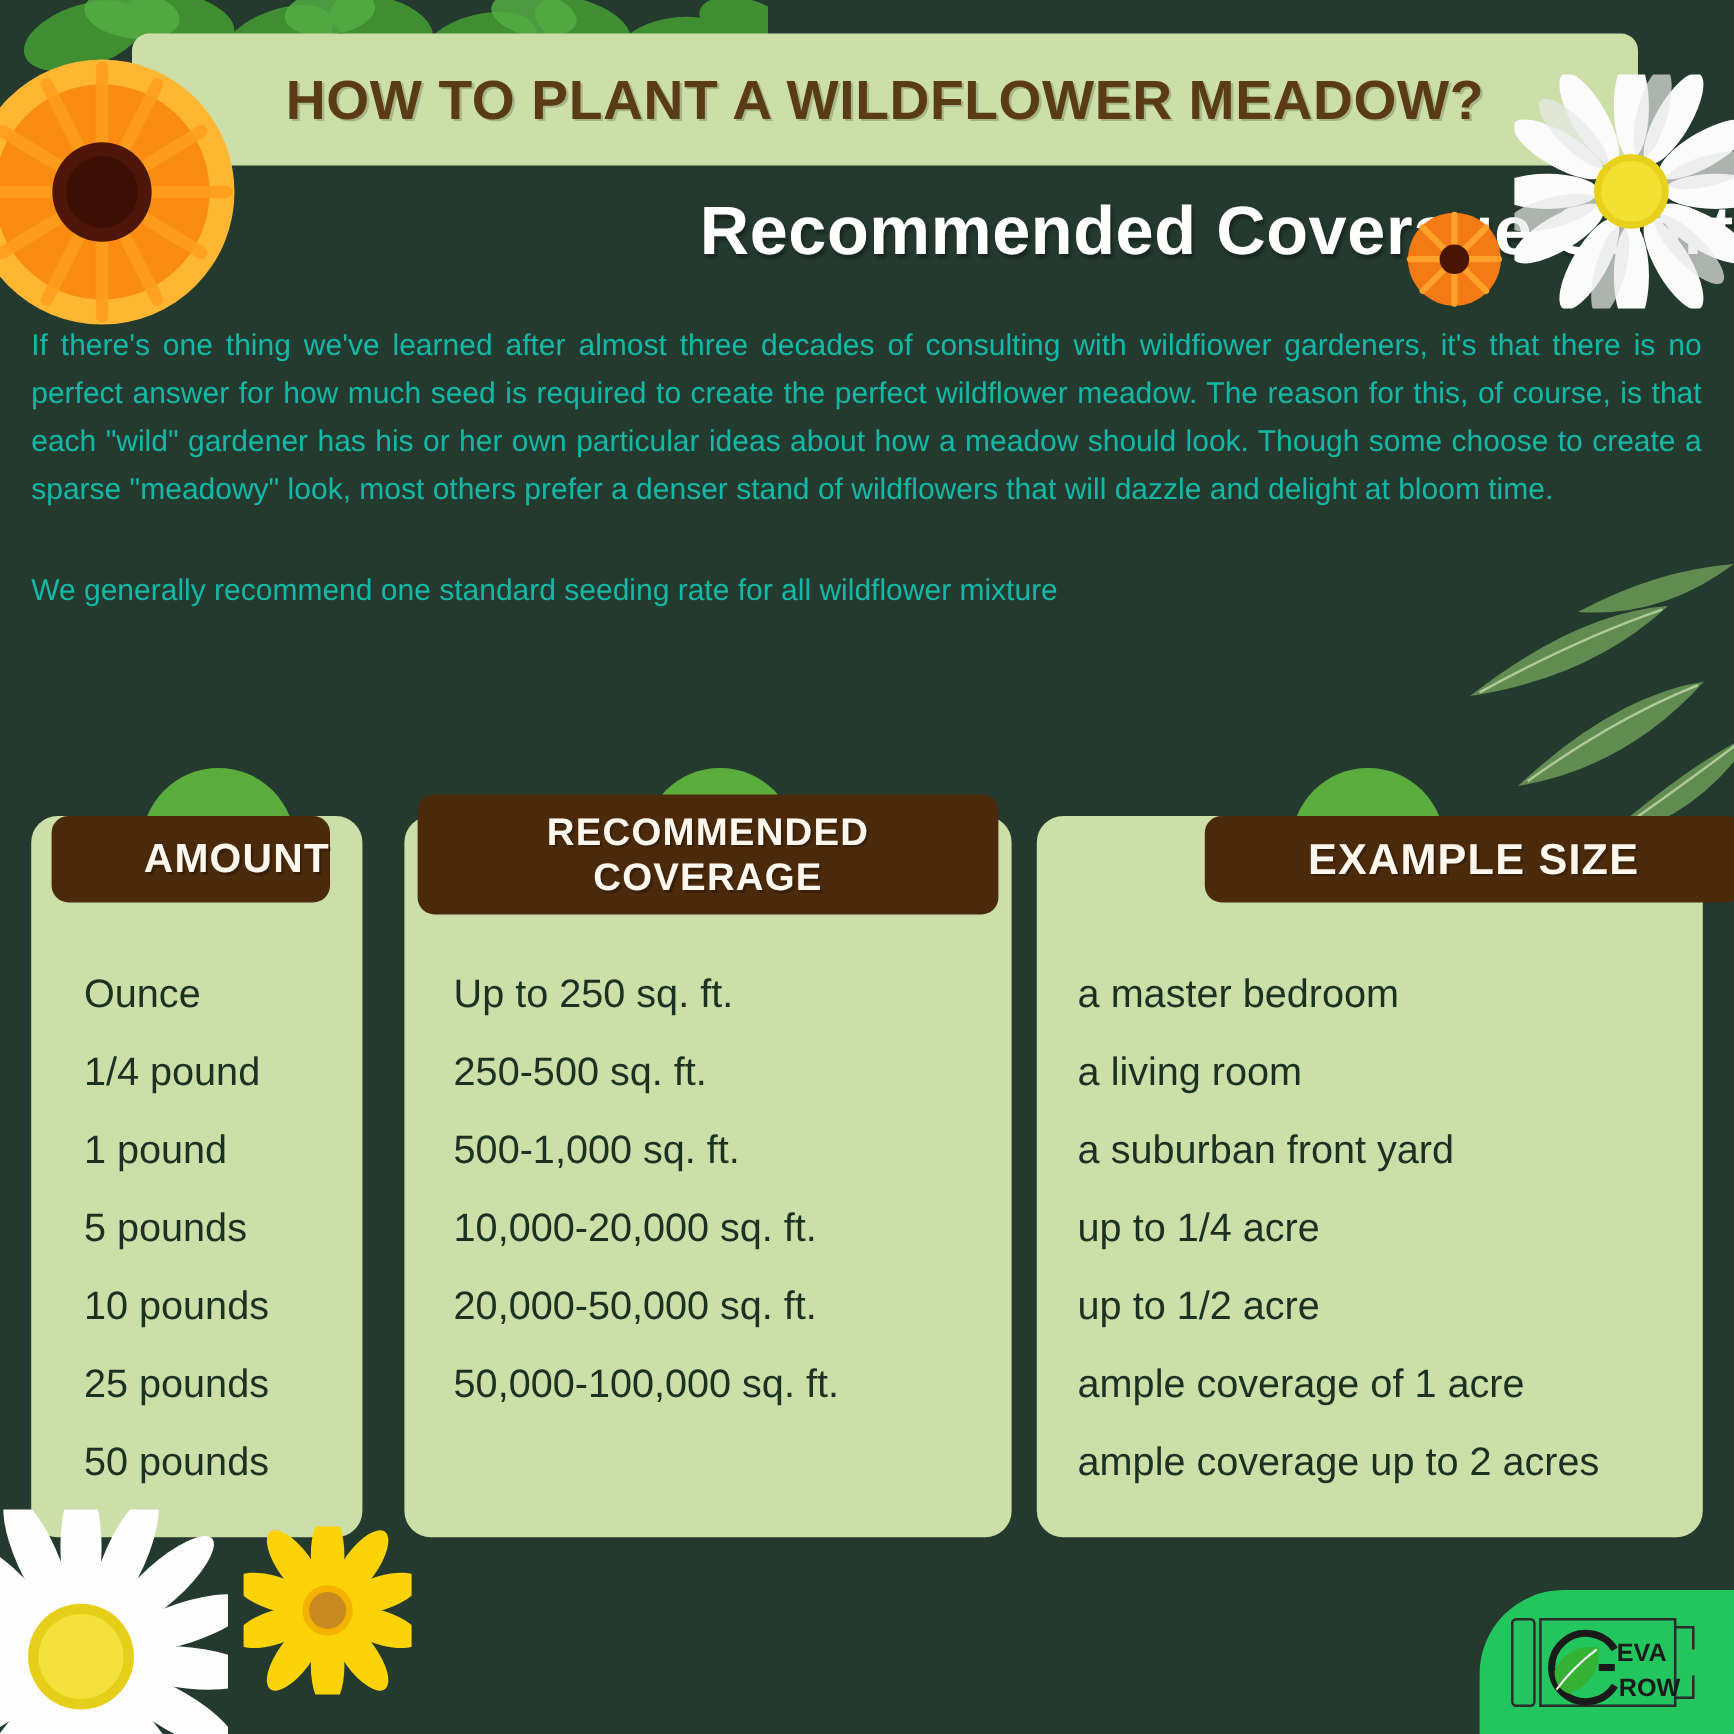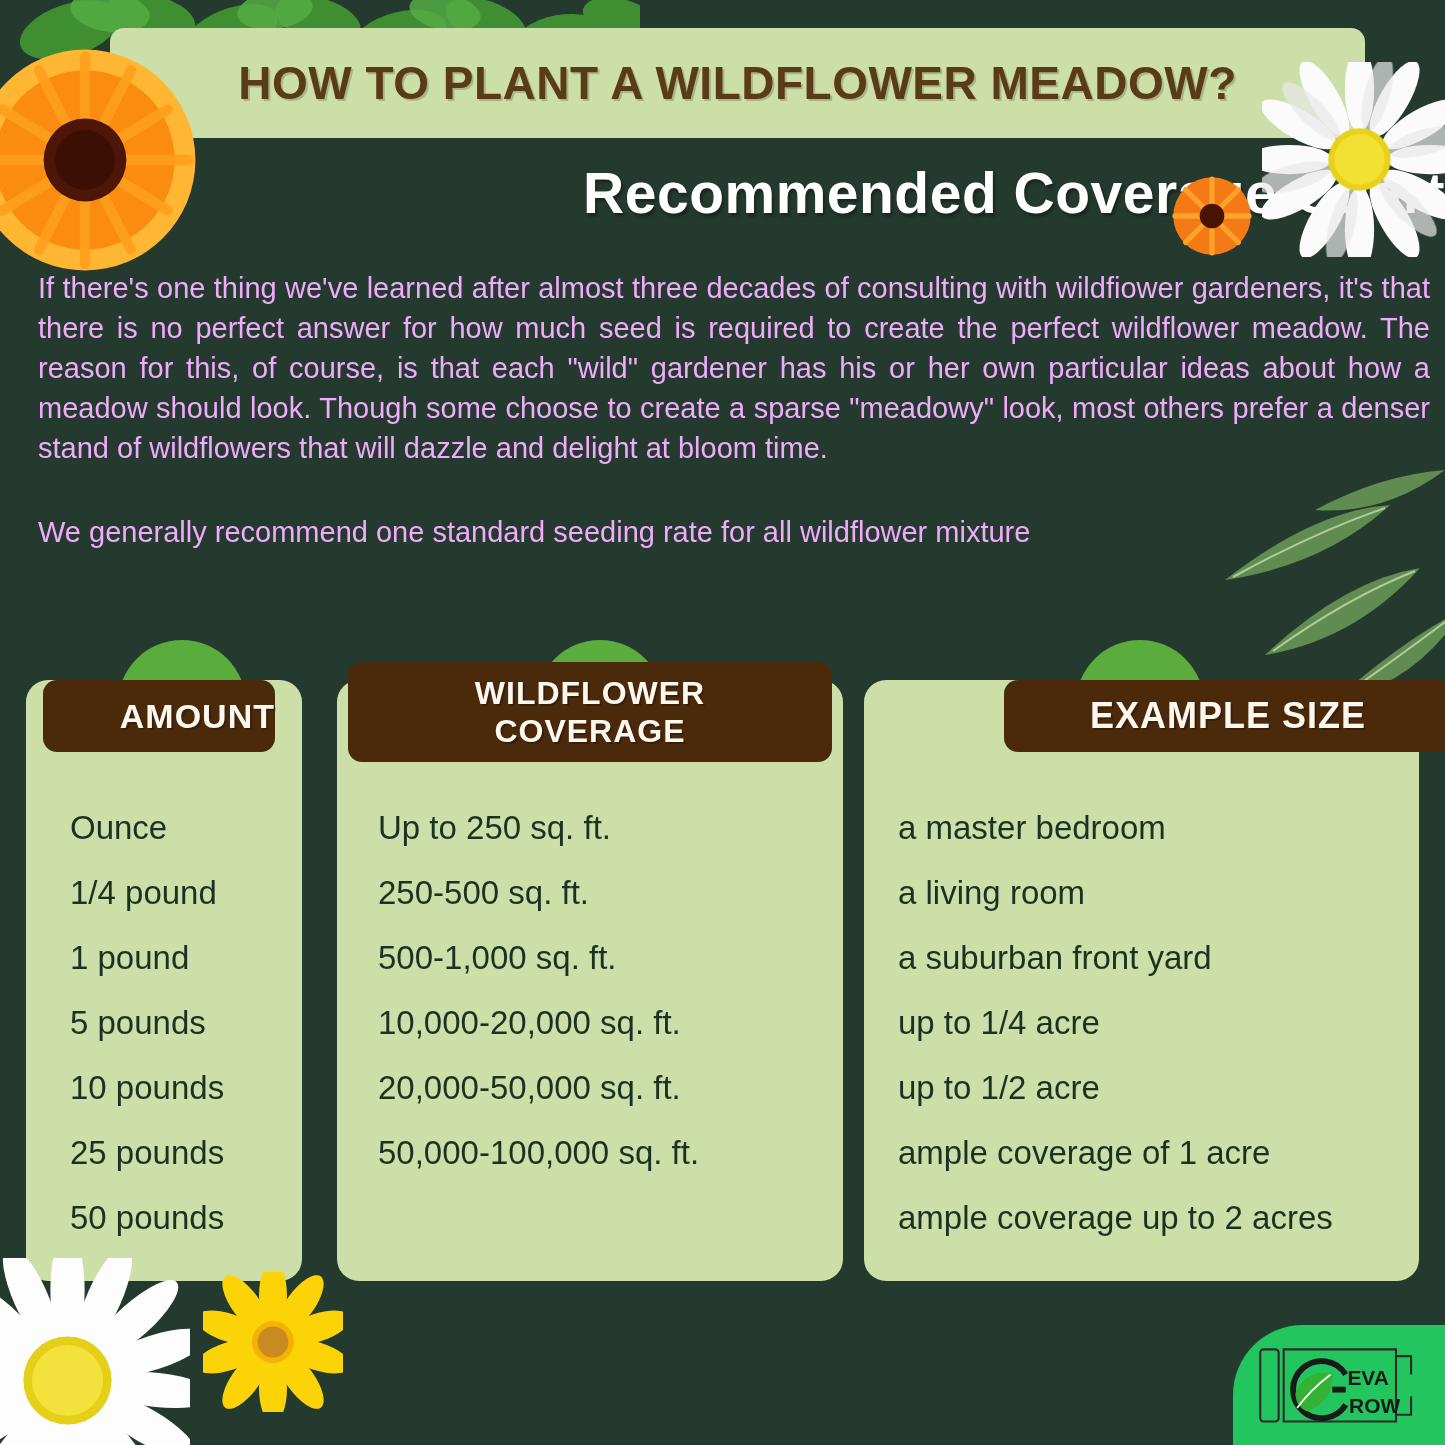--- a/index.html
+++ b/index.html
@@ -83,25 +83,25 @@
     font-weight: 700;
     color: #ffffff;
     letter-spacing: .5px;
     text-shadow: 2px 3px 3px rgba(0,0,0,.35);
     white-space: nowrap;
   }
 
   
   .body-copy {
     position: absolute;
-    left: 38px;
+    left: 26px;
     top: 268px;
     width: 1392px;
-    color: #f0abfc;
-    font-size: 29px;
+    color: #14b8a6;
+    font-size: 25px;
     line-height: 40px;
     text-align: justify;
   }
   .body-copy p { margin: 0; }
   .body-copy .para2 {
     margin-top: 44px;
     text-align: left;
   }
 
   
@@ -294,21 +294,21 @@
     <div class="col col-example">
       <div class="card"></div>
     </div>
 
     <div class="pill pill-amount">
       <span>AMOUNT</span>
     </div>
 
     <div class="pill pill-coverage">
       <div>
-        <div>WILDFLOWER</div>
+        <div>RECOMMENDED</div>
         <div>COVERAGE</div>
       </div>
     </div>
 
     <div class="pill pill-example">
       <span>EXAMPLE SIZE</span>
     </div>
 
     <div class="rows rows-amount">
       <div class="row">Ounce</div>

